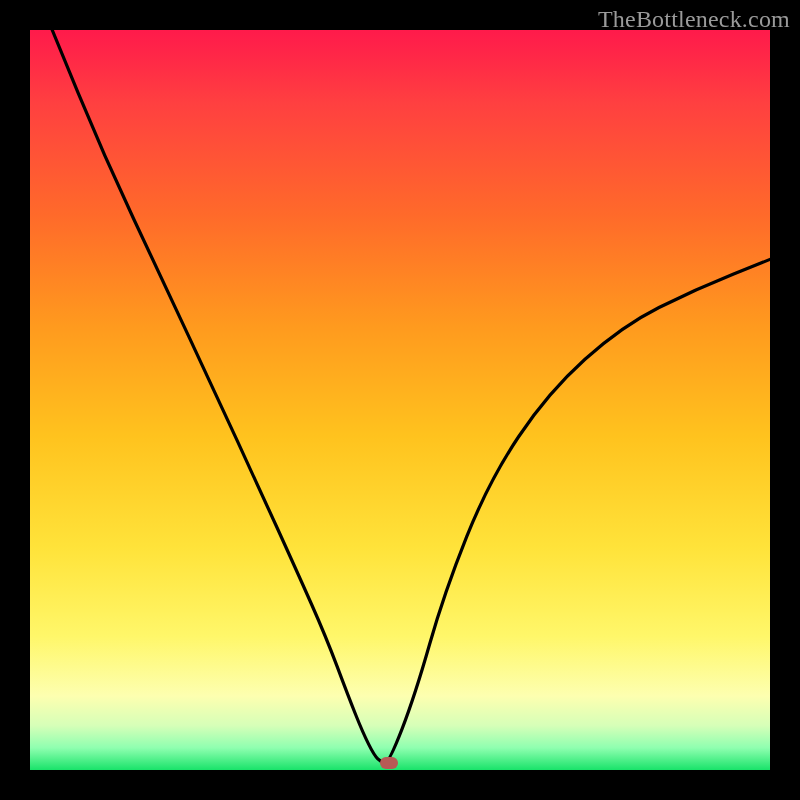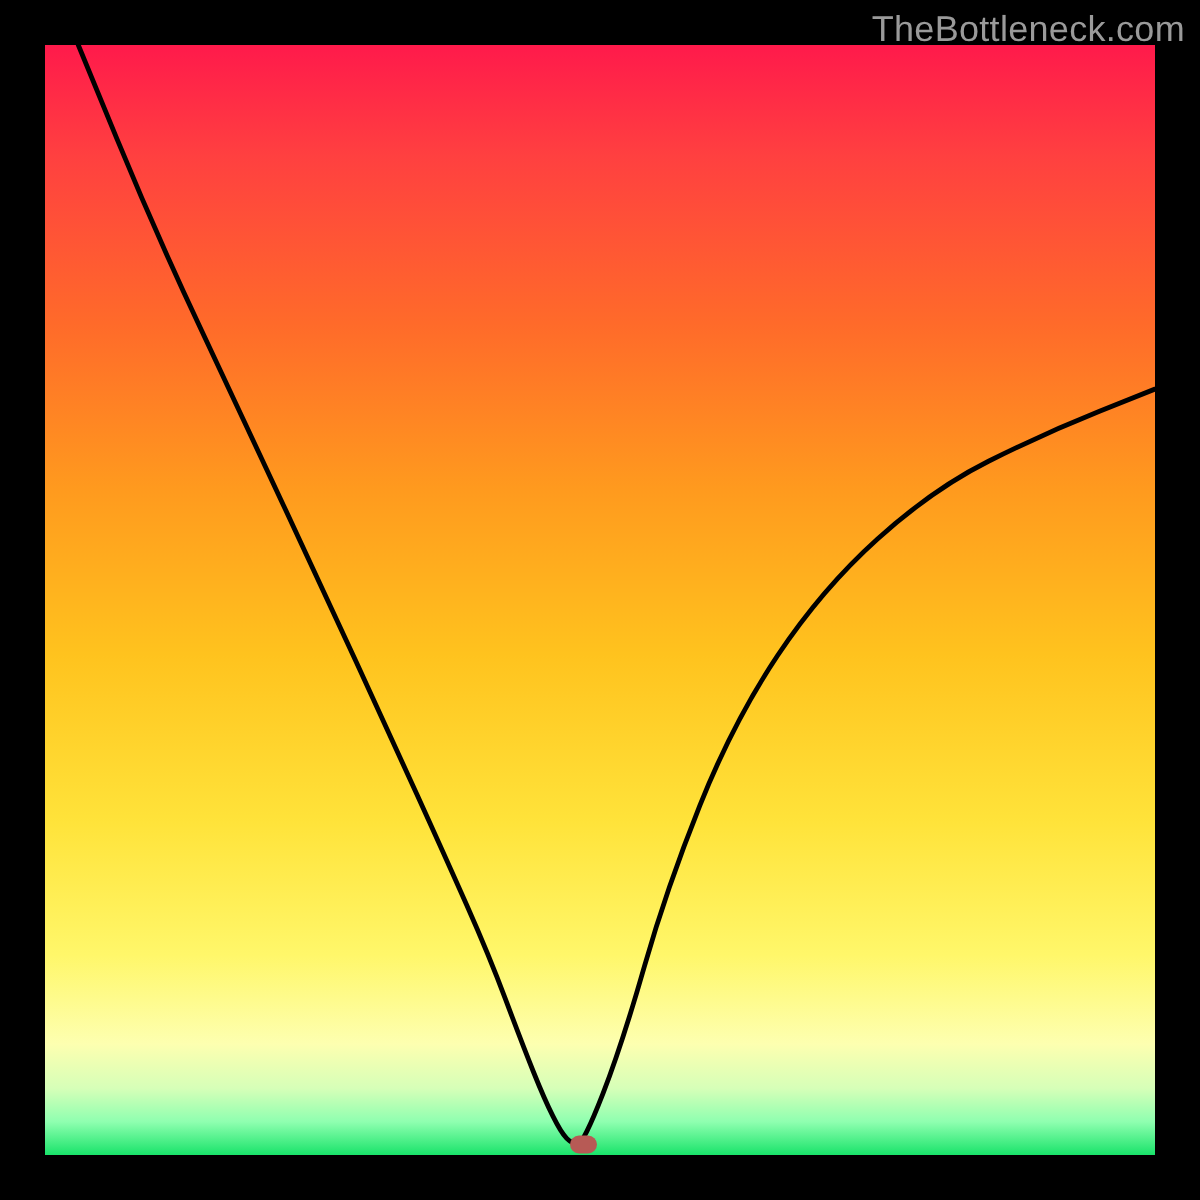--- a/index.html
+++ b/index.html
@@ -9,20 +9,21 @@
     height: 800px;
     background: #000;
     font-family: Arial, Helvetica, sans-serif;
     overflow: hidden;
   }
   .frame {
     position: relative;
     width: 800px;
     height: 800px;
     background: #000;
+    font-family: Liberation Serif, serif;
   }
   .plot {
     position: absolute;
     left: 30px;
     top: 30px;
     width: 740px;
     height: 740px;
     background: linear-gradient(to bottom,
       #ff1a4b 0%,
       #ff4040 10%,

